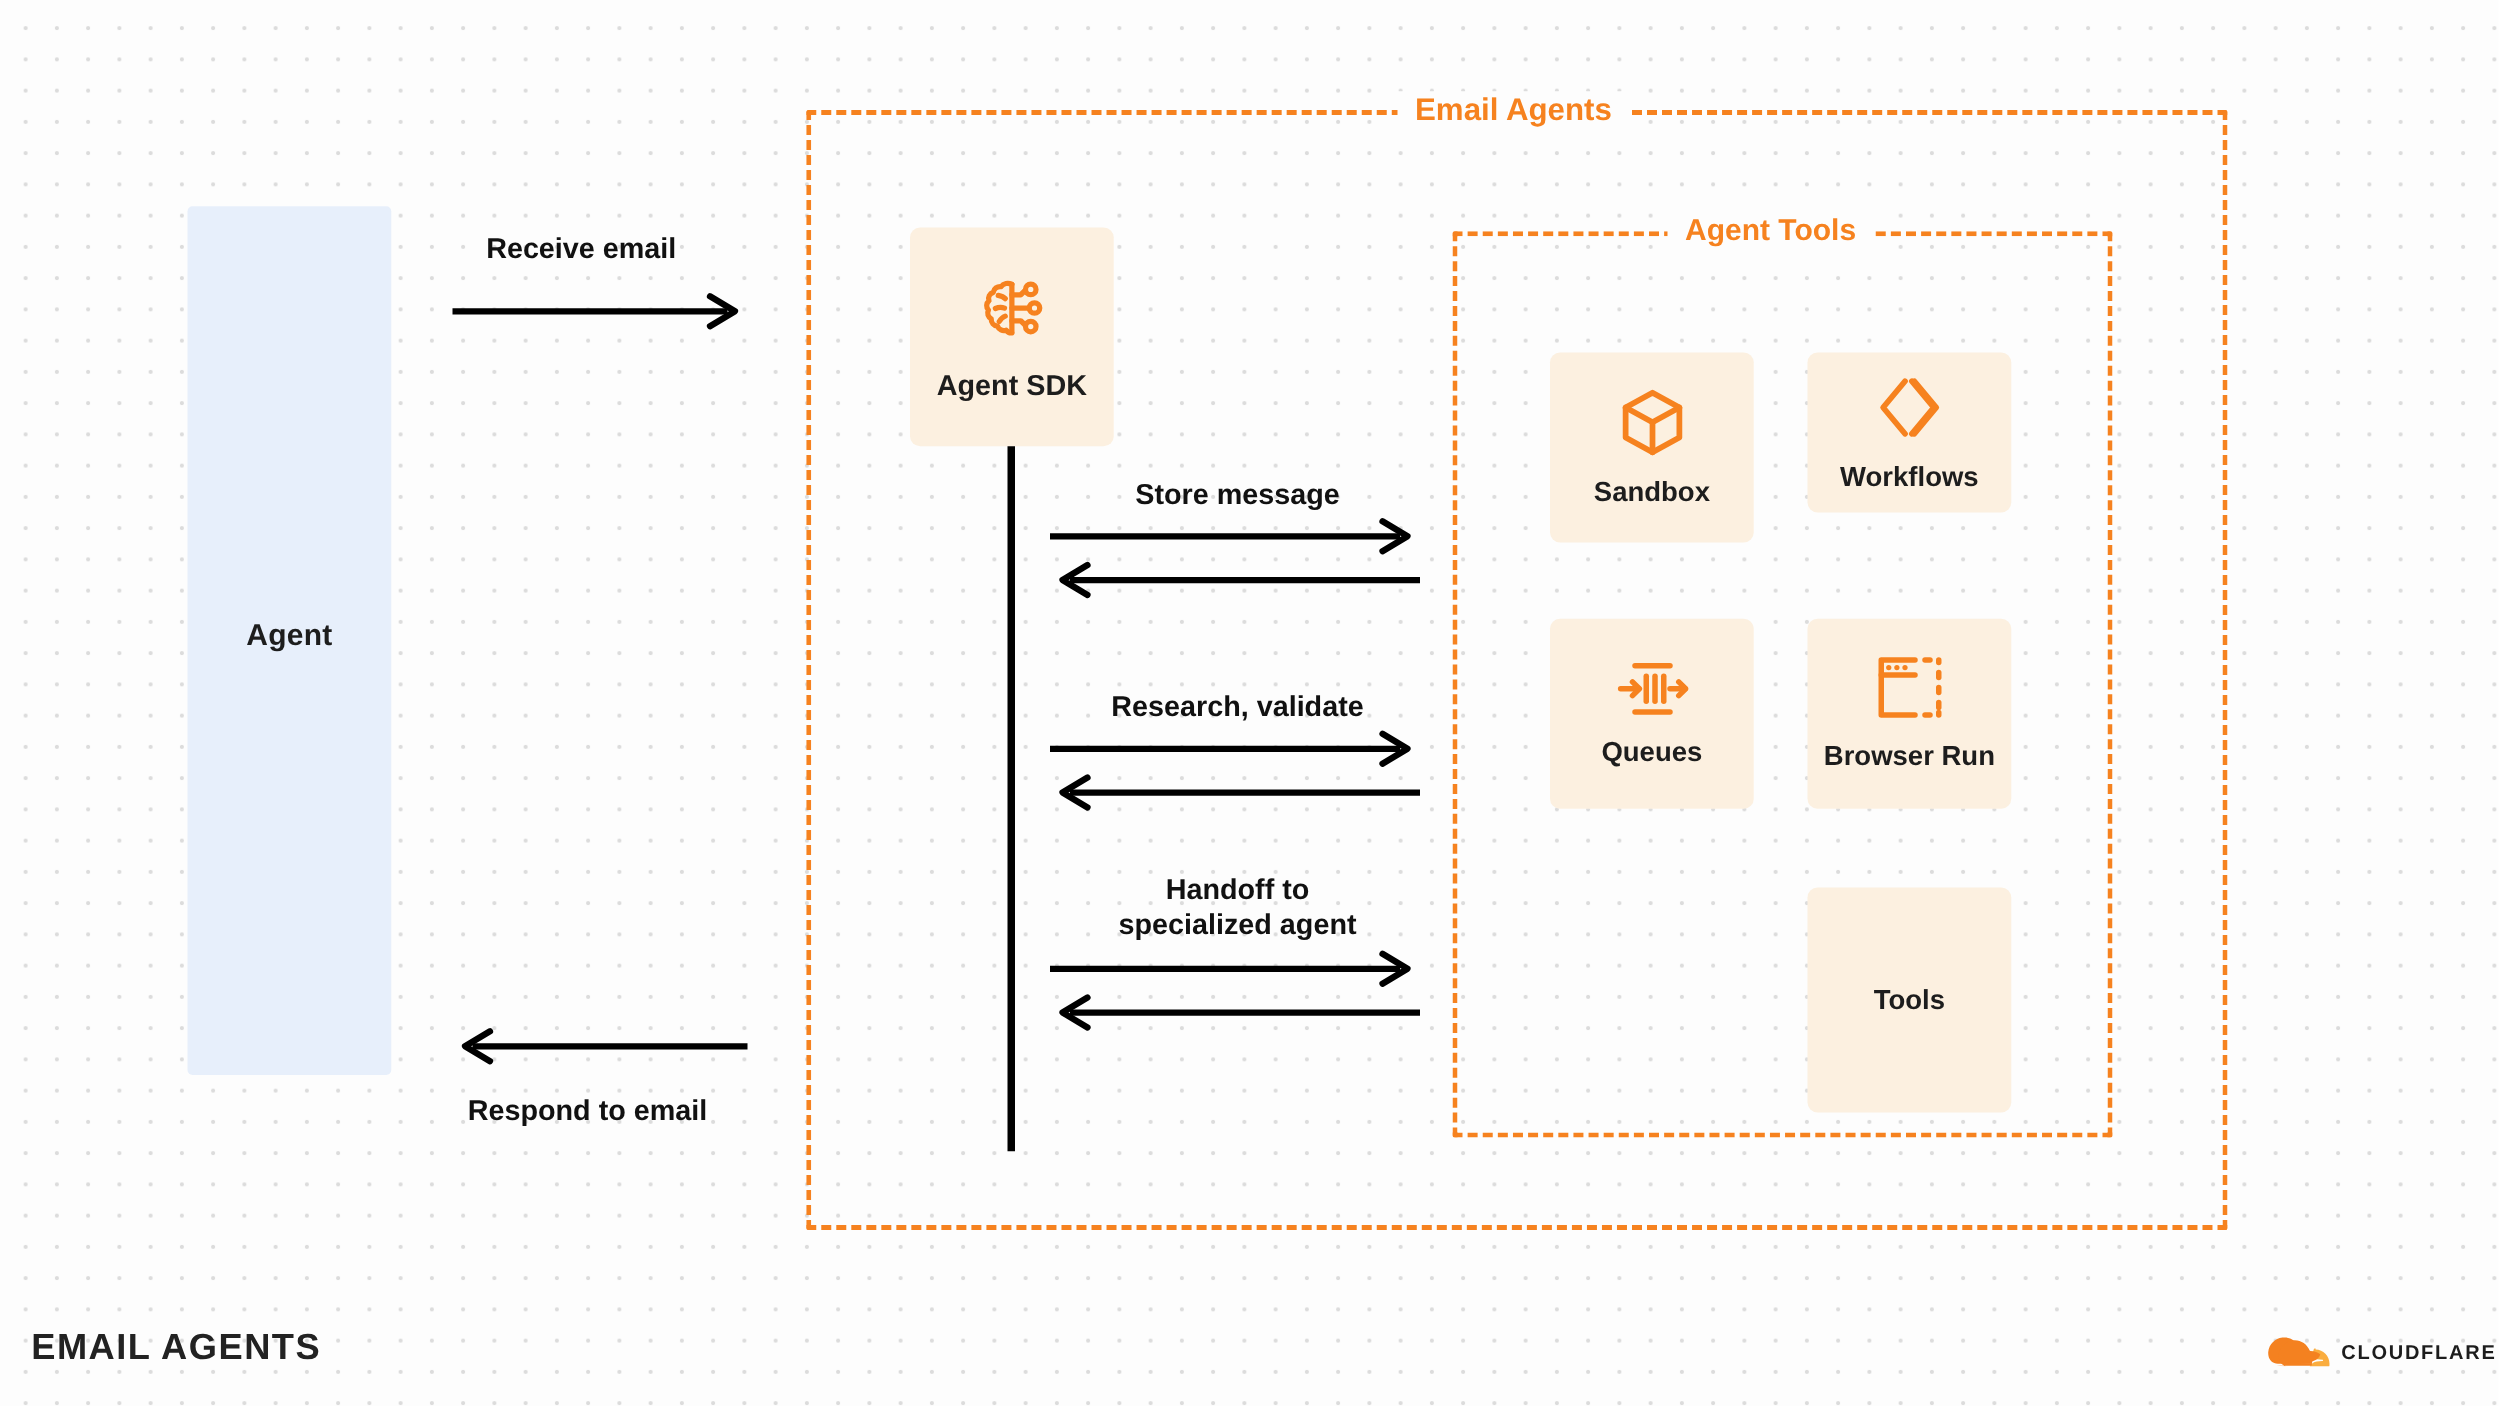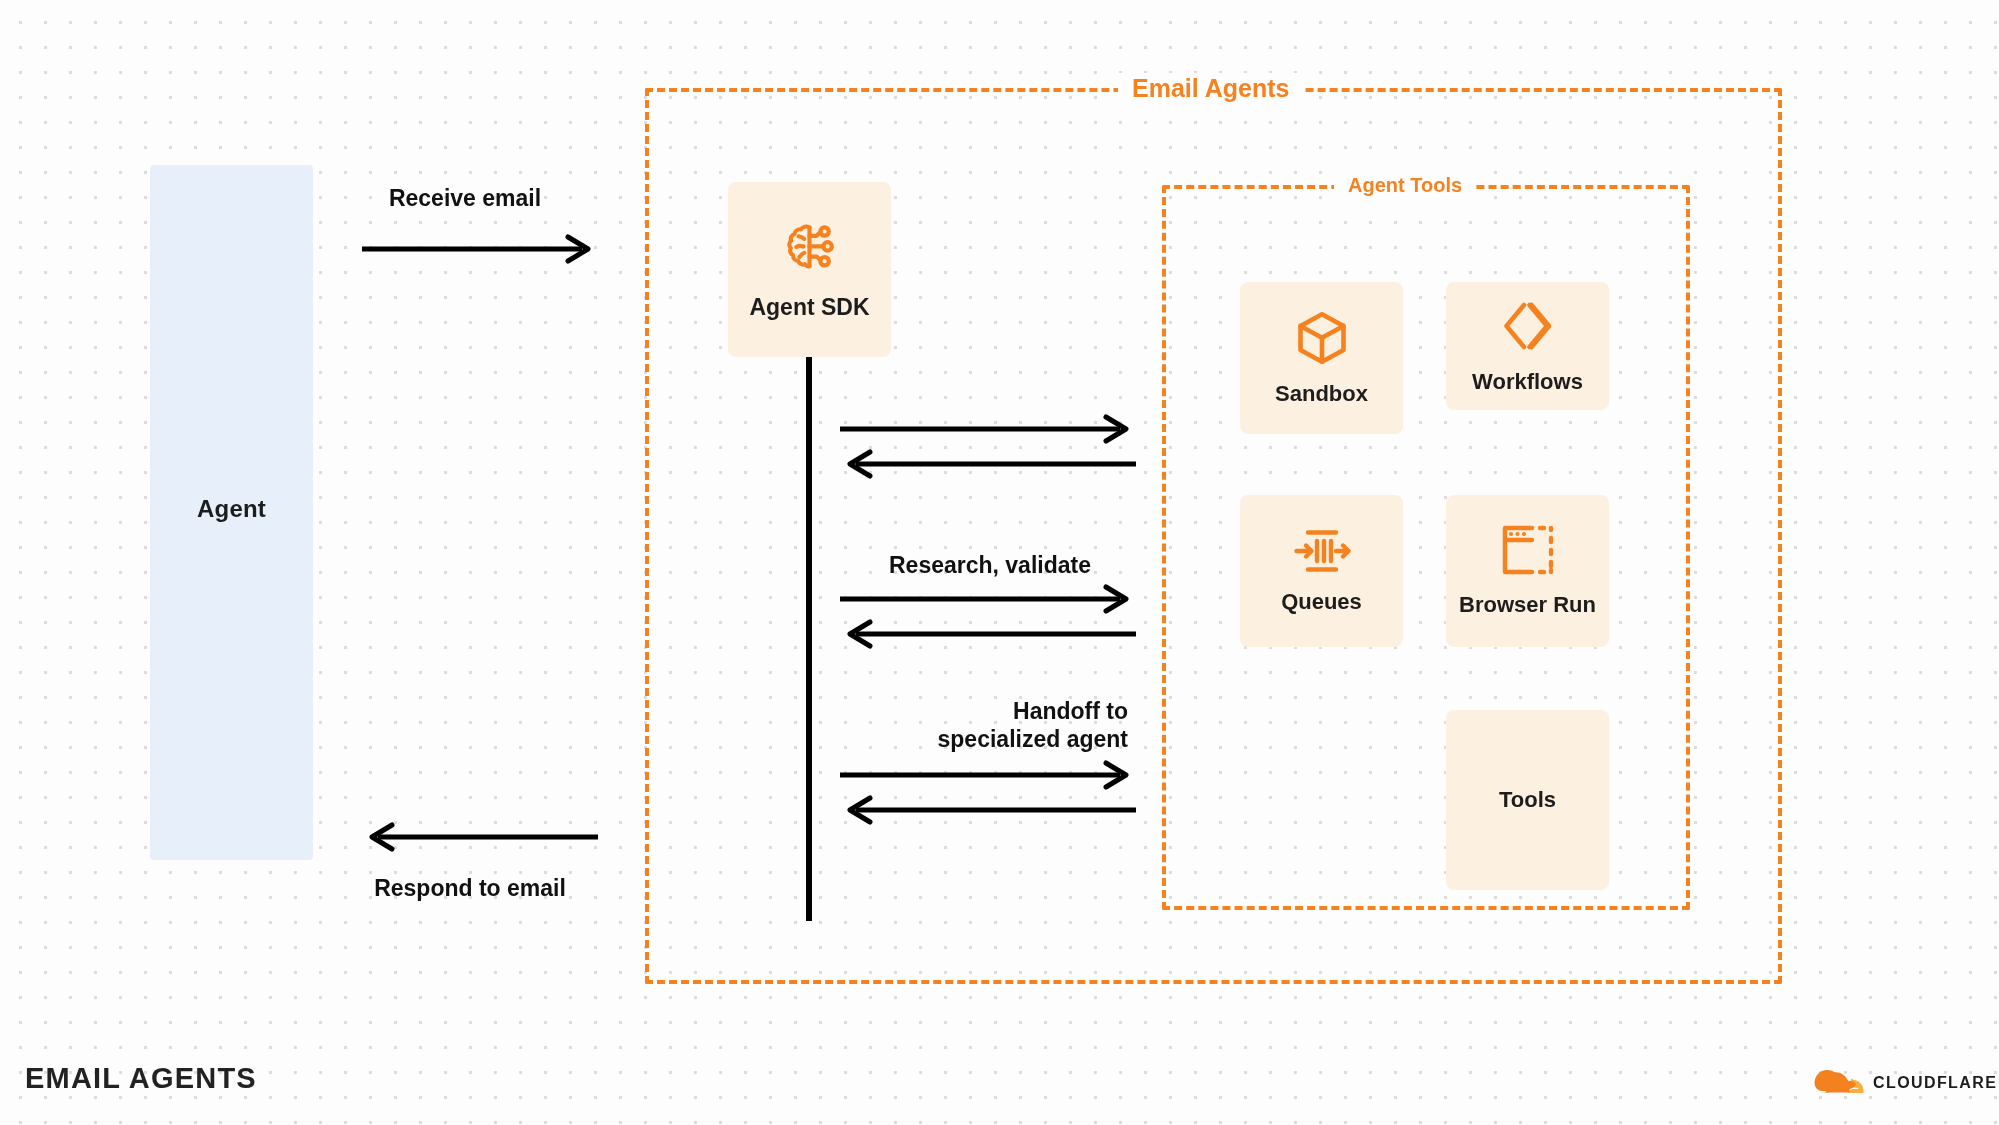--- a/index.html
+++ b/index.html
@@ -75,21 +75,21 @@
     height: 725px;
     border: 4px dashed #f6821f;
     border-radius: 2px;
     box-sizing: border-box;
   }
   #agent-tools-title {
     left: 1334px;
     top: 170px;
     padding: 0 14px;
     background: #fdfdfd;
-    font-size: 20px;
+    font-size: 24px;
     font-weight: 600;
     color: #f6821f;
     line-height: 30px;
     white-space: nowrap;
   }
 
   
   #agent-sdk-node {
     left: 728px;
     top: 182px;
@@ -295,40 +295,41 @@
   <div class="tool-tile" id="tile-tools">
     <span class="tile-label">Tools</span>
   </div>
 
   <div class="msg-label" style="left:330px; top:185px; width:270px;">Receive email</div>
   <svg class="arrow-svg" style="left:360px; top:232px;" width="240" height="34" viewBox="0 0 240 34">
     <line x1="2" y1="17" x2="222" y2="17" stroke="#000" stroke-width="5"></line>
     <polyline points="208,5 228,17 208,29" stroke="#000" stroke-width="5" fill="none" stroke-linecap="round" stroke-linejoin="round"></polyline>
   </svg>
 
+  <div class="msg-label" style="left:810px; top:382px; width:360px;">Store message</div>
   <svg class="arrow-svg" style="left:838px; top:412px;" width="300" height="34" viewBox="0 0 300 34">
     <line x1="2" y1="17" x2="282" y2="17" stroke="#000" stroke-width="5"></line>
     <polyline points="268,5 288,17 268,29" stroke="#000" stroke-width="5" fill="none" stroke-linecap="round" stroke-linejoin="round"></polyline>
   </svg>
   <svg class="arrow-svg" style="left:838px; top:447px;" width="300" height="34" viewBox="0 0 300 34">
     <line x1="18" y1="17" x2="298" y2="17" stroke="#000" stroke-width="5"></line>
     <polyline points="32,5 12,17 32,29" stroke="#000" stroke-width="5" fill="none" stroke-linecap="round" stroke-linejoin="round"></polyline>
   </svg>
 
   <div class="msg-label" style="left:810px; top:552px; width:360px;">Research, validate</div>
   <svg class="arrow-svg" style="left:838px; top:582px;" width="300" height="34" viewBox="0 0 300 34">
     <line x1="2" y1="17" x2="282" y2="17" stroke="#000" stroke-width="5"></line>
     <polyline points="268,5 288,17 268,29" stroke="#000" stroke-width="5" fill="none" stroke-linecap="round" stroke-linejoin="round"></polyline>
   </svg>
   <svg class="arrow-svg" style="left:838px; top:617px;" width="300" height="34" viewBox="0 0 300 34">
     <line x1="18" y1="17" x2="298" y2="17" stroke="#000" stroke-width="5"></line>
     <polyline points="32,5 12,17 32,29" stroke="#000" stroke-width="5" fill="none" stroke-linecap="round" stroke-linejoin="round"></polyline>
   </svg>
 
-  <div class="msg-label" style="left:768px; top:698px; width:360px;text-align:right;">Handoff to
+  <div class="msg-label" style="left:810px; top:698px; width:360px;">Handoff to
 specialized agent</div>
   <svg class="arrow-svg" style="left:838px; top:758px;" width="300" height="34" viewBox="0 0 300 34">
     <line x1="2" y1="17" x2="282" y2="17" stroke="#000" stroke-width="5"></line>
     <polyline points="268,5 288,17 268,29" stroke="#000" stroke-width="5" fill="none" stroke-linecap="round" stroke-linejoin="round"></polyline>
   </svg>
   <svg class="arrow-svg" style="left:838px; top:793px;" width="300" height="34" viewBox="0 0 300 34">
     <line x1="18" y1="17" x2="298" y2="17" stroke="#000" stroke-width="5"></line>
     <polyline points="32,5 12,17 32,29" stroke="#000" stroke-width="5" fill="none" stroke-linecap="round" stroke-linejoin="round"></polyline>
   </svg>
 

